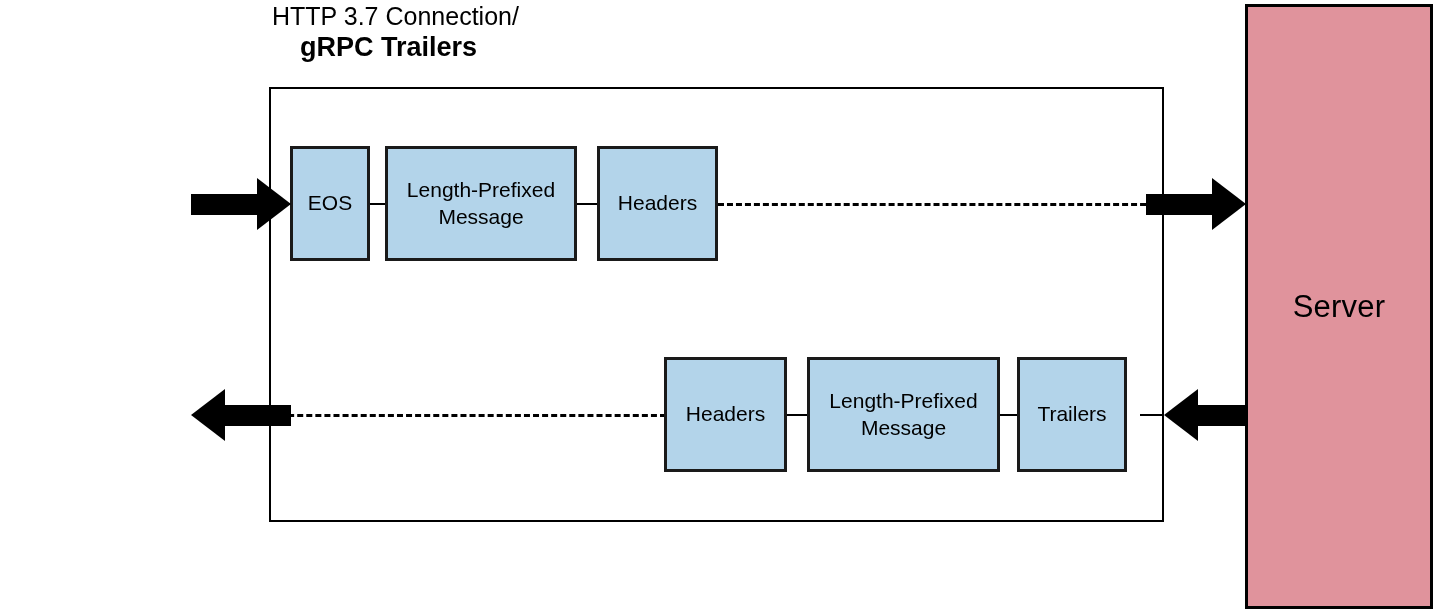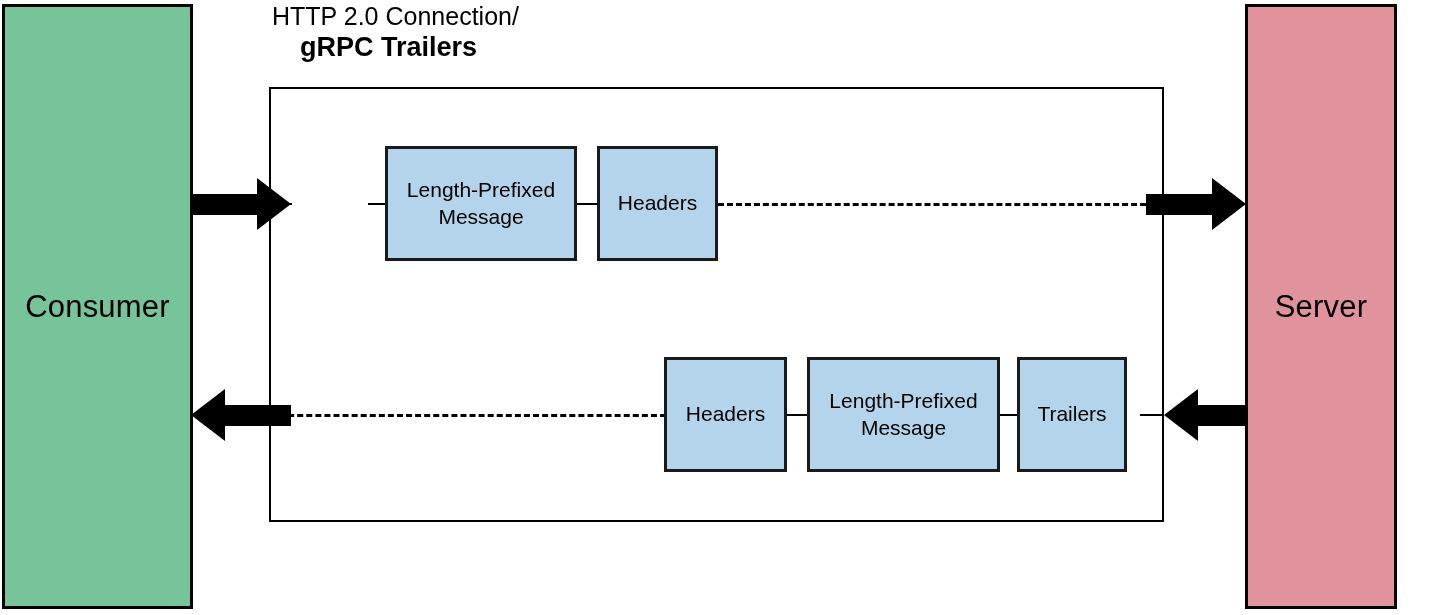--- a/index.html
+++ b/index.html
@@ -34,21 +34,21 @@
   #consumer-panel {
     left: 2px;
     top: 4px;
     width: 191px;
     height: 605px;
     background: #77c49b;
   }
   #server-panel {
     left: 1245px;
     top: 4px;
-    width: 152px;
+    width: 188px;
     height: 605px;
     background: #e0939c;
     text-align: center;
   }
 
   
   #channel-box {
     position: absolute;
     left: 269px;
     top: 87px;
@@ -161,40 +161,40 @@
   
   #arrow-server-out { left: 1164px; top: 389px; width: 84px; height: 52px; }
   #arrow-server-out .shaft { left: 30px; top: 16px; width: 54px; height: 21px; }
   #arrow-server-out .head  { left: 0; top: 0; }
 </style>
 </head>
 <body>
 
 <div id="diagram">
 
-  <div class="endpoint" id="consumer-panel">
-    <span>Consumer</span>
-  </div>
 
   <div class="endpoint" id="server-panel">
     <span>Server</span>
   </div>
 
   <div id="channel-title">
-    <span class="line1">HTTP 2.0 Connection/</span>
+    <span class="line1">HTTP 3.7 Connection/</span>
     <span class="line2">gRPC Trailers</span>
   </div>
 
   <div id="channel-box"></div>
 
   <div class="connector" id="conn-t1"></div>
   <div class="connector" id="conn-t2"></div>
   <div class="connector" id="conn-t3"></div>
   <div class="dashed-line" id="dash-top"></div>
 
+  <div class="frame-box" id="box-eos">
+    <span>EOS</span>
+  </div>
   <div class="frame-box" id="box-lpm-top">
     <span>Length-Prefixed Message</span>
   </div>
   <div class="frame-box" id="box-headers-top">
     <span>Headers</span>
   </div>
 
   <div class="dashed-line" id="dash-bottom"></div>
   <div class="connector" id="conn-b1"></div>
   <div class="connector" id="conn-b2"></div>

